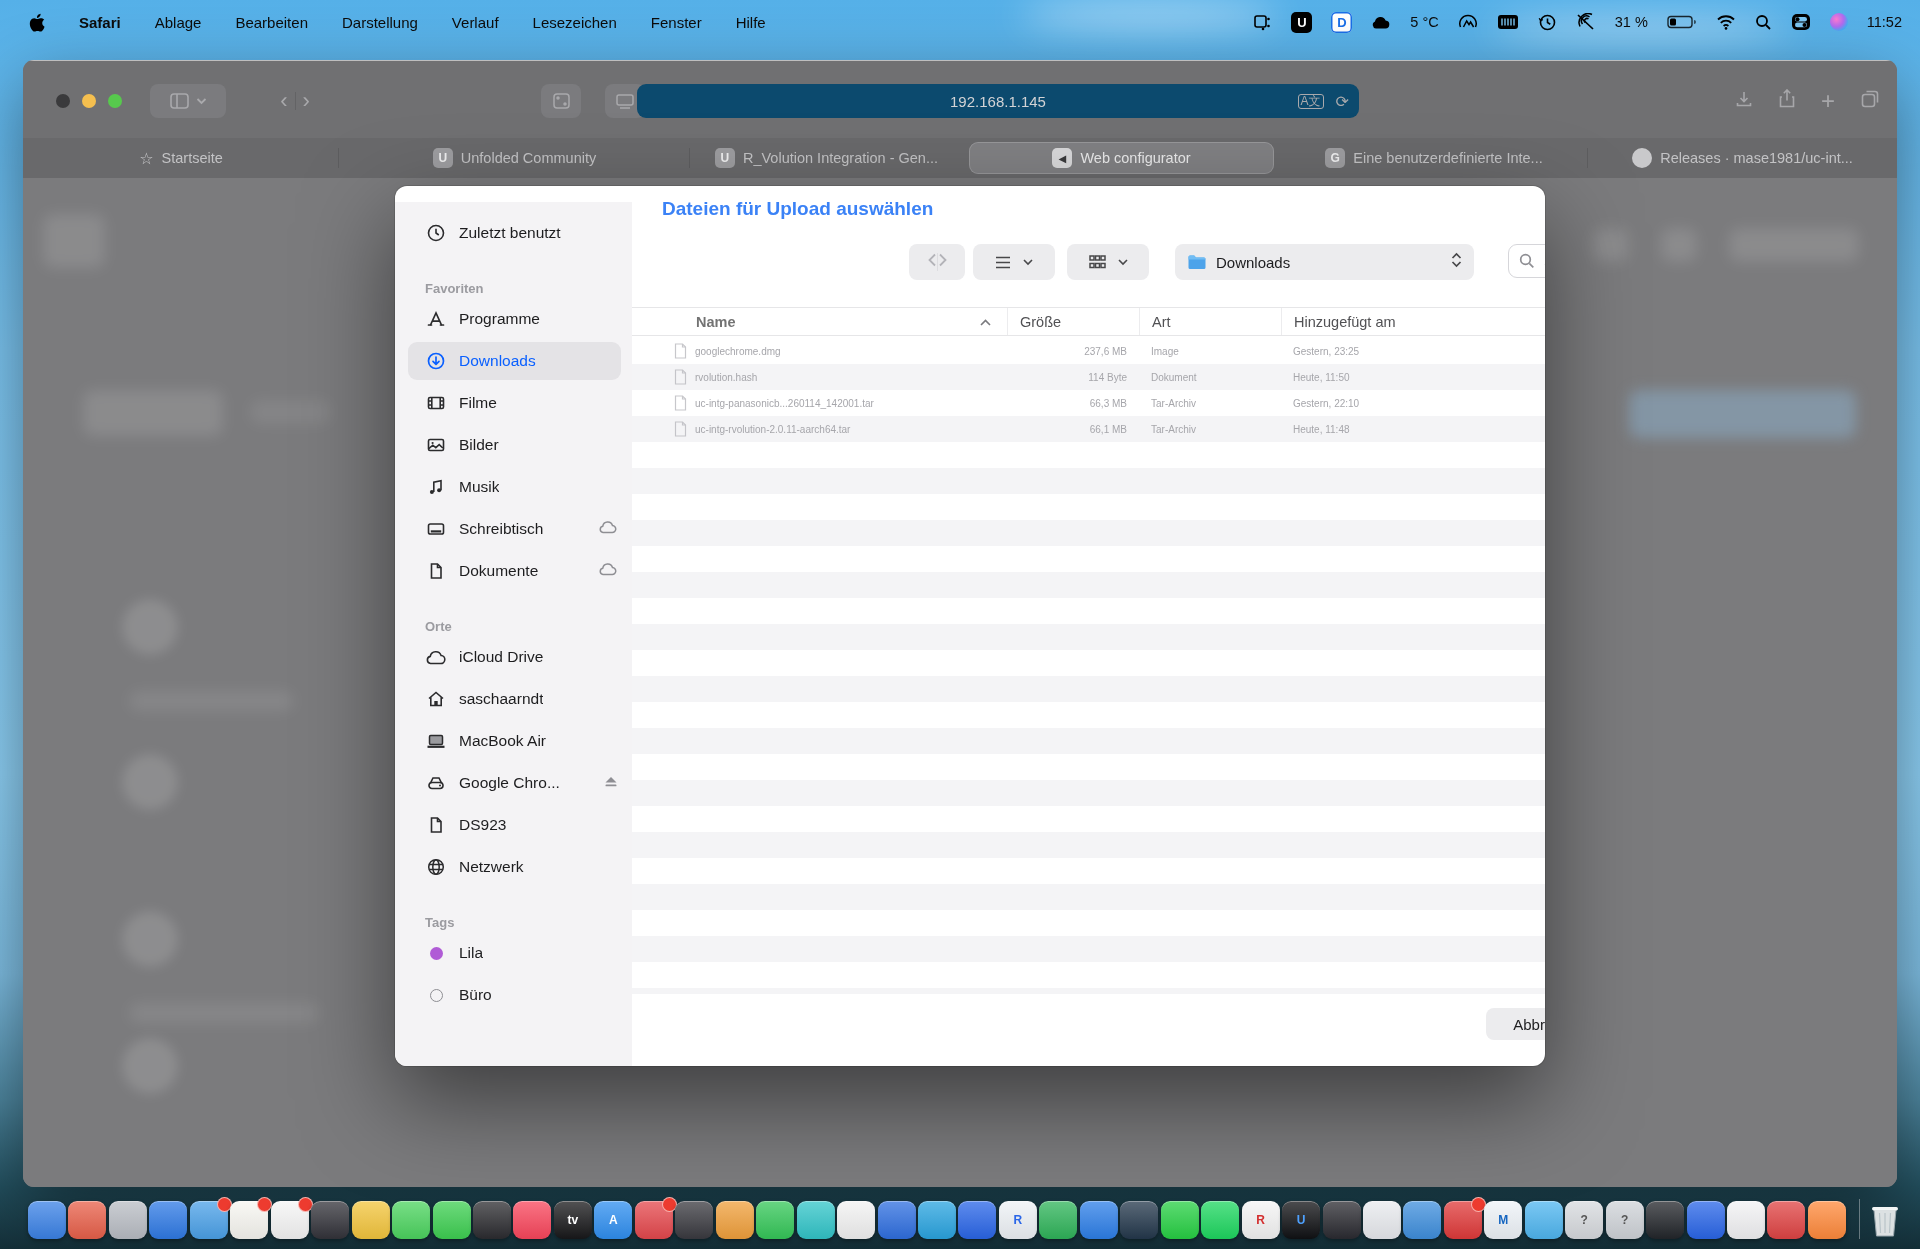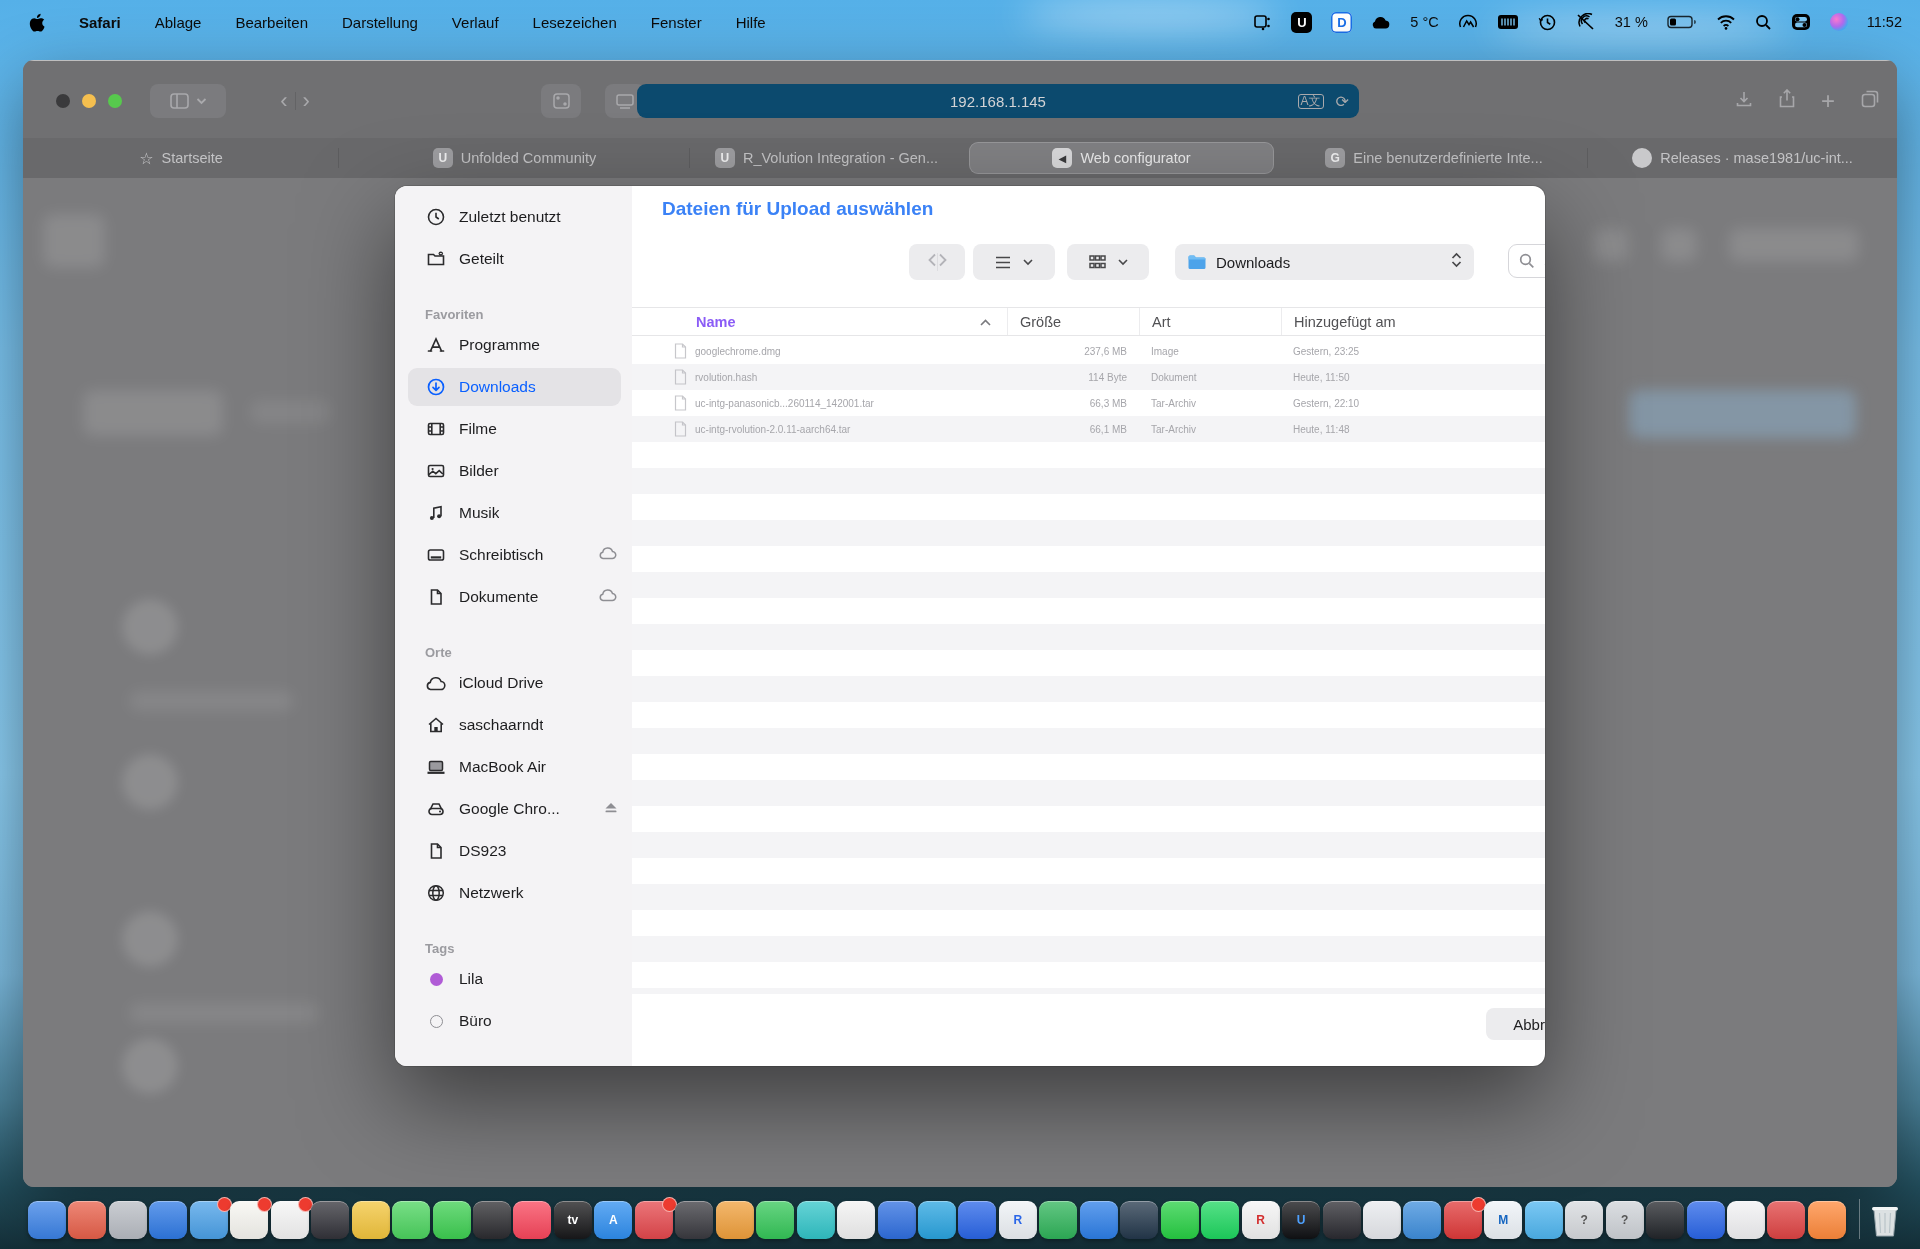--- a/index.html
+++ b/index.html
@@ -36,21 +36,21 @@
   .tab.active{margin:4px 6px;border-radius:9px;background:#808083;box-shadow:inset 0 0 0 1px rgba(255,255,255,.18);color:#e9e9ea}
   .favtile{width:20px;height:20px;border-radius:5px;background:#9d9da0;color:#efeff0;font-size:12px;font-weight:700;
            display:flex;align-items:center;justify-content:center}
   .pagearea{position:absolute;left:0;top:118px;width:100%;bottom:0;background:#7b7b7d}
   .blob{position:absolute;background:rgba(255,255,255,.12);filter:blur(7px);border-radius:10px}
   .blobc{position:absolute;background:rgba(255,255,255,.14);filter:blur(6px);border-radius:50%}
 
   
   .dialog{position:absolute;left:395px;top:186px;width:1150px;height:880px;border-radius:12px;background:#fff;
           box-shadow:0 35px 90px rgba(0,0,0,.5),0 0 0 1px rgba(0,0,0,.12);overflow:hidden}
-  .sb{position:absolute;left:0;top:0;width:237px;height:100%;background:#f4f3f5;padding-top:10px;box-sizing:border-box}
+  .sb{position:absolute;left:0;top:16px;width:237px;height:100%;background:#f4f3f5;padding-top:10px;box-sizing:border-box}
   .sb-item{display:flex;align-items:center;height:42px;padding:0 14px 0 30px;font-size:15.5px;color:#1d1d1f}
   .sb-ico{width:22px;display:inline-flex;justify-content:center;margin-right:12px;color:#2b2b2d}
   .sb-lbl{white-space:nowrap;overflow:hidden;text-overflow:ellipsis}
   .sb-sec{height:30px;display:flex;align-items:flex-end;padding:0 0 2px 30px;font-size:13px;font-weight:700;color:#9b9ba0;margin-top:12px}
   .sb-sel{position:relative;color:#0a60ff}
   .sb-sel::before{content:"";position:absolute;left:13px;right:11px;top:2px;bottom:2px;border-radius:9px;background:#e4e3e6;z-index:0}
   .sb-sel>*{position:relative;z-index:1}
   .sb-right{margin-left:auto;color:#8e8e93}
   .tagdot{width:13px;height:13px;border-radius:50%}
 
@@ -59,21 +59,21 @@
   .dtb{position:absolute;top:58px;height:36px;border-radius:8px;background:#ececee;display:flex;align-items:center;justify-content:center;color:#48484a}
   .searchfield{position:absolute;top:58px;height:34px;border:1px solid #d6d6da;border-radius:9px;background:#fff;
                display:flex;align-items:center;padding:0 10px;box-sizing:border-box}
   .searchfield input{border:0;outline:0;flex:1;font-size:15px;font-family:inherit;color:#1d1d1f;background:transparent;min-width:0}
   .searchfield input::placeholder{color:#9b9ba1}
 
   .thead{position:absolute;left:0;top:121px;right:0;height:27px;border-top:1px solid #e6e6e8;border-bottom:1px solid #e6e6e8;
          display:grid;grid-template-columns:375px 132px 142px 1fr;align-items:center;font-size:14.5px;color:#515154}
   .thead .c{height:100%;display:flex;align-items:center;position:relative}
   .thead .c+.c{border-left:1px solid #ececee}
-  .thead .c1{padding-left:64px;font-weight:700;color:#8b5cf6}
+  .thead .c1{padding-left:64px;font-weight:700;color:#737373}
   .thead .pc{padding-left:12px}
   .sortcaret{position:absolute;right:16px;color:#7a7a7e;font-size:12px}
 
   .tlist{position:absolute;left:0;top:152px;right:0;height:656px;
          background:repeating-linear-gradient(180deg,#ffffff 0 26px,#f4f4f6 26px 52px)}
   .trow{height:26px;display:grid;grid-template-columns:375px 132px 142px 1fr;align-items:center;font-size:10px;color:#a6a6ab}
   .trow .nm{display:flex;align-items:center;gap:8px;padding-left:42px;white-space:nowrap;overflow:hidden}
   .trow .sz{text-align:right;padding-right:12px}
   .trow .kd{padding-left:12px}
   .trow .ad{padding-left:12px}
@@ -310,30 +310,20 @@
 
   <div class="sb">
     <div class="sb-item">
       <span class="sb-ico">
           <svg width="20" height="20" viewBox="0 0 20 20" fill="none" stroke="#2b2b2d" stroke-width="1.6">
             <circle cx="10" cy="10" r="7.5"></circle>
             <path d="M10 5.8V10l2.8 2"></path>
           </svg>
         </span>
       <span class="sb-lbl">Zuletzt benutzt</span>
-    </div>
-    <div class="sb-item">
-      <span class="sb-ico">
-          <svg width="20" height="20" viewBox="0 0 20 20" fill="none" stroke="#2b2b2d" stroke-width="1.6">
-            <path d="M2.5 15.5v-10h5L9 7h8.5v8.5z"></path>
-            <circle cx="14.8" cy="4.6" r="2.2" fill="#2b2b2d" stroke="none"></circle>
-            <path d="M13.8 4.6h2" stroke="#f4f3f5" stroke-width="1"></path>
-          </svg>
-        </span>
-      <span class="sb-lbl">Geteilt</span>
     </div>
 
     <div class="sb-sec">Favoriten</div>
     <div class="sb-item">
       <span class="sb-ico">
           <svg width="20" height="20" viewBox="0 0 20 20" fill="none" stroke="#2b2b2d" stroke-width="1.7">
             <path d="M4.5 16L10 4l5.5 12M6.3 12.2h7.4M2.5 16h3M14.5 16h3" stroke-linecap="round"></path>
           </svg>
         </span>
       <span class="sb-lbl">Programme</span>

